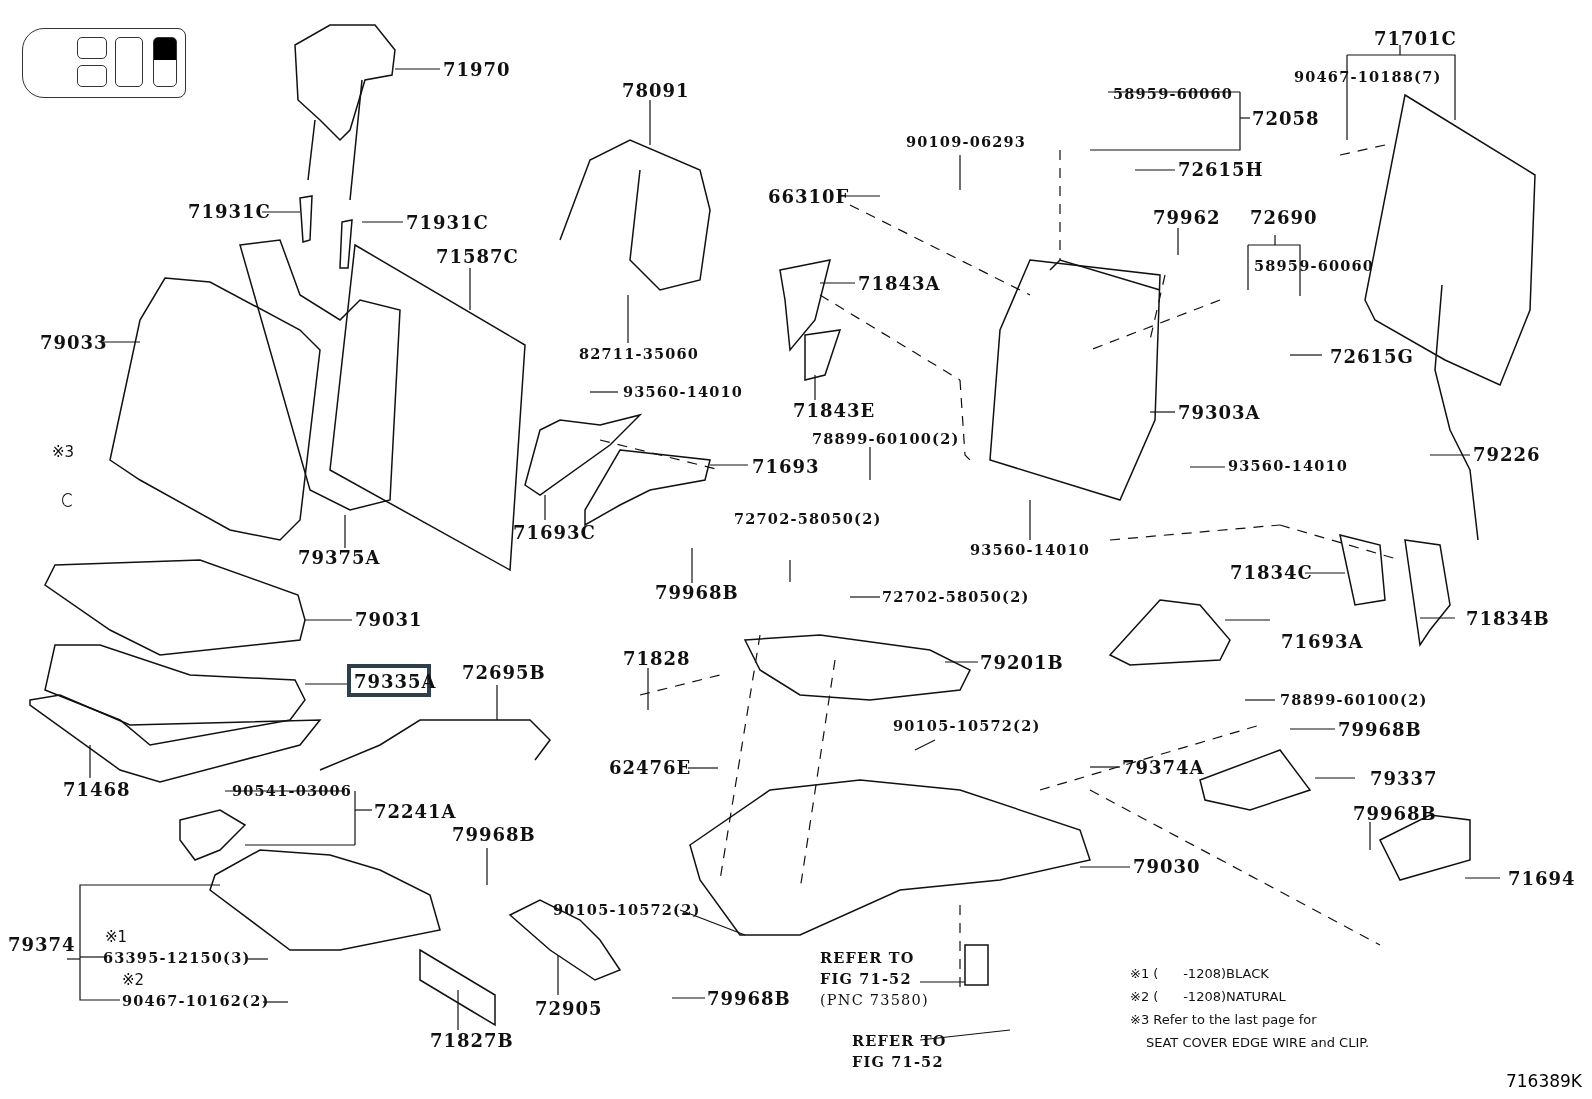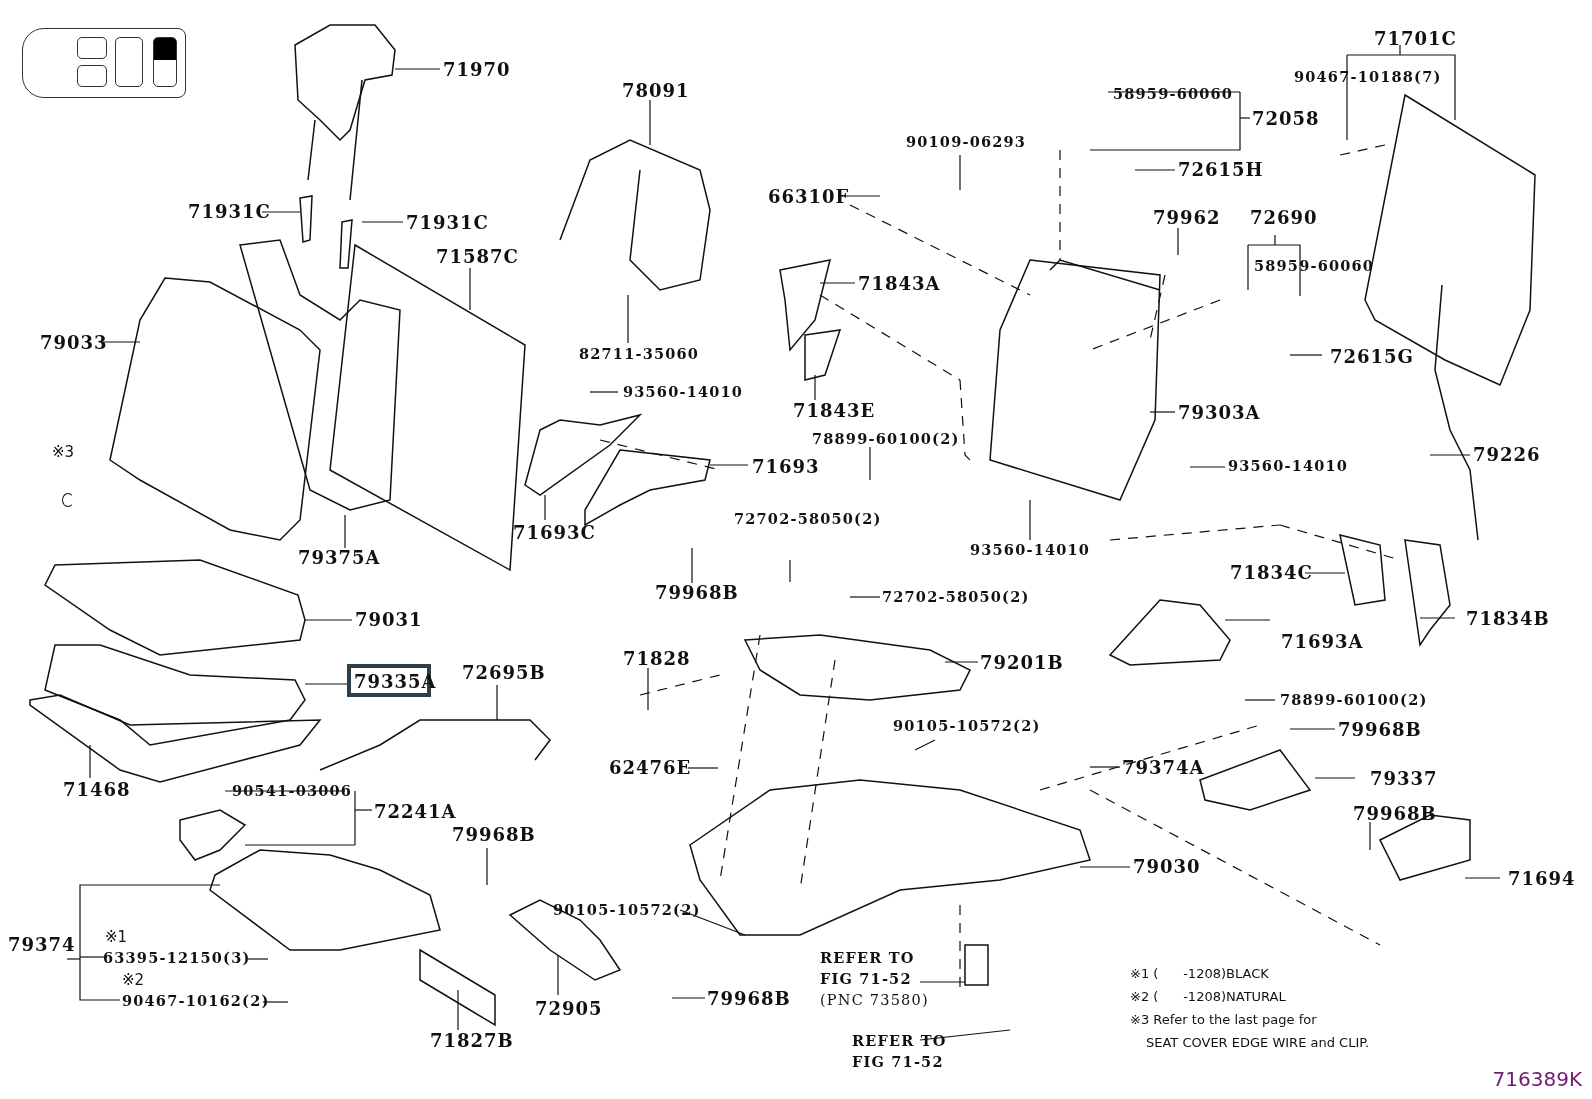--- a/index.html
+++ b/index.html
@@ -4,21 +4,21 @@
 <style>
   html,body{margin:0;padding:0;background:#fff;}
   body{width:1592px;height:1099px;position:relative;overflow:hidden;font-family:"DejaVu Serif","Liberation Serif",serif;color:#111;}
   #art{position:absolute;left:0;top:0;}
   .lbl{position:absolute;font-family:"DejaVu Serif","Liberation Serif",serif;font-weight:bold;font-size:18px;letter-spacing:1px;color:#111;white-space:nowrap;line-height:1;}
   .lbl.sm{font-size:14.5px;letter-spacing:1.2px;}
   .lbl.mk{font-family:"DejaVu Sans","Liberation Sans",sans-serif;font-weight:normal;font-size:15px;letter-spacing:0;}
   .hl{position:absolute;left:347px;top:664px;width:84px;height:33px;border:4px solid #2f3f4a;box-sizing:border-box;}
   .legend{position:absolute;left:1130px;top:962px;font-family:"DejaVu Sans","Liberation Sans",sans-serif;font-size:13px;line-height:23px;color:#111;}
   .legend div{white-space:pre;}
-  .figcode{position:absolute;right:10px;bottom:8px;font-family:"DejaVu Sans","Liberation Sans",sans-serif;font-size:20px;color:#701a75;}
+  .figcode{position:absolute;right:10px;bottom:8px;font-family:"DejaVu Sans","Liberation Sans",sans-serif;font-size:17px;color:#000000;}
   .thumb{position:absolute;left:22px;top:28px;width:164px;height:70px;border:1.5px solid #333;border-radius:22px 8px 8px 22px;box-sizing:border-box;}
   .thumb .b{position:absolute;border:1.5px solid #333;border-radius:5px;box-sizing:border-box;background:#fff;}
 </style>
 </head>
 <body>
 
 <svg id="art" width="1592" height="1099" viewBox="0 0 1592 1099">
   <g fill="none" stroke="#111" stroke-width="1.5">
 
     <path d="M330 25 L375 25 L395 50 L392 75 L365 80 L350 130 L340 140 L320 120 L298 100 L295 45 Z"></path>

